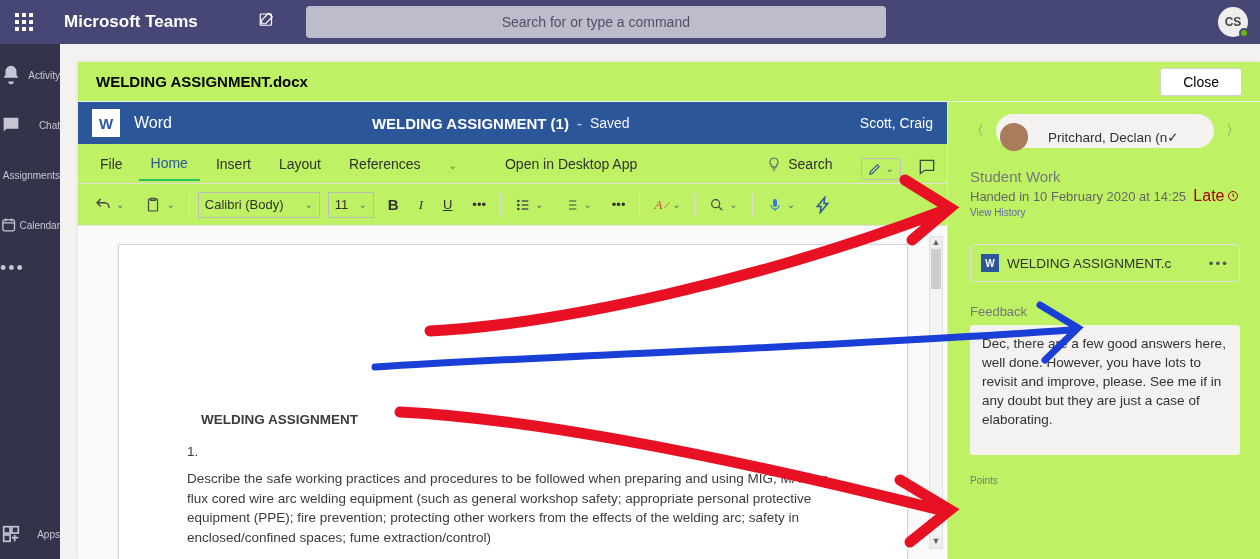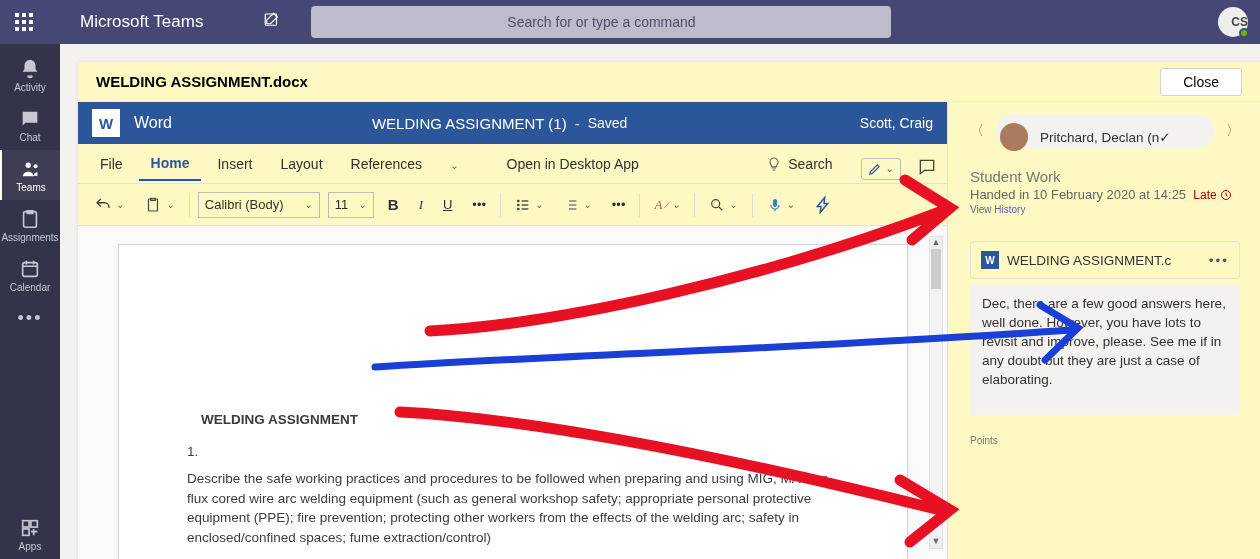--- a/index.html
+++ b/index.html
@@ -3,56 +3,56 @@
 <meta charset="utf-8">
 <style>
   * { box-sizing: border-box; margin: 0; padding: 0; font-family: "Segoe UI", Arial, sans-serif; }
   body { width: 1260px; height: 559px; overflow: hidden; background: #f3f2f1; position: relative; }
 
   
   .topbar { height: 44px; background: #464775; display: flex; align-items: center; color: #fff; }
   .waffle { width: 48px; height: 44px; display: flex; align-items: center; justify-content: center; cursor: pointer; }
   .waffle-dots { display: grid; grid-template-columns: repeat(3,4px); grid-template-rows: repeat(3,4px); gap: 3px; }
   .waffle-dots span { width:4px; height:4px; background:#fff; }
-  .app-title { font-size: 17px; font-weight: 400; margin-left: 32px; }
+  .app-title { font-size: 17px; font-weight: 700; margin-left: 16px; }
   .compose { margin-left: 60px; cursor:pointer; }
   .search { flex: 0 0 580px; height: 32px; margin-left: 30px; background: #bdbccb; border-radius: 4px; display:flex; align-items:center; justify-content:center; color:#4f4f6a; font-size:14px; }
-  .avatar { margin-left:auto; margin-right:12px; width:30px; height:30px; border-radius:50%; background:#eee; color:#444; font-size:12px; font-weight:600; display:flex; align-items:center; justify-content:flex-end; position:relative; }
+  .avatar { margin-left:auto; margin-right:12px; width:30px; height:30px; border-radius:50%; background:#eee; color:#444; font-size:12px; font-weight:600; display:flex; align-items:center; justify-content:center; position:relative; }
   .presence { position:absolute; bottom:-1px; right:-1px; width:10px; height:10px; background:#6bb700; border:2px solid #464775; border-radius:50%; }
 
   
   .rail { position:absolute; left:0; top:44px; bottom:0; width:60px; background:#33344a; display:flex; flex-direction:column; align-items:center; padding-top:6px; }
-  .rail-item { width:60px; height:50px; display:flex; flex-direction:column; align-items:center; justify-content:center; gap:2px; color:#c7c7d4; font-size:10px; cursor:pointer; }
+  .rail-item { width:60px; height:50px; display:flex; flex-direction:row; align-items:center; justify-content:space-between; gap:2px; color:#c7c7d4; font-size:10px; cursor:pointer; }
   .rail-item.active { color:#fff; border-left:2px solid #fff; background:rgba(255,255,255,0.05); }
   .rail-item svg, .rail-item .ico { width:22px; height:22px; }
   .rail-spacer { flex:1; }
 
   
   .content { position:absolute; left:60px; top:44px; right:0; bottom:0; background:#f3f2f1; padding:18px 0 0 18px; }
-  .card { background:#fef9c3; height:100%; display:flex; flex-direction:column; box-shadow:0 0 3px rgba(0,0,0,0.1); }
+  .card { background:#bef264; height:100%; display:flex; flex-direction:column; box-shadow:0 0 3px rgba(0,0,0,0.1); }
 
   .card-header { height:40px; display:flex; align-items:center; padding:0 18px; border-bottom:1px solid #eee; }
   .doc-title { font-weight:600; font-size:15px; }
   .close-btn { margin-left:auto; border:1px solid #d1d1d1; background:#fff; border-radius:3px; padding:5px 22px; font-size:14px; cursor:pointer; }
 
   .doc-area { flex:1; display:flex; overflow:hidden; }
 
   
   .word-col { width:870px; display:flex; flex-direction:column; border-right:1px solid #e1e1e1; }
   .word-titlebar { height:42px; background:#2b579a; color:#fff; display:flex; align-items:center; padding:0 14px; font-size:15px; }
   .word-logo { width:28px; height:28px; background:#fff; color:#2b579a; display:flex; align-items:center; justify-content:center; font-weight:700; font-size:15px; margin-right:14px; border:1px solid rgba(255,255,255,0.3); }
   .word-app { font-weight:400; font-size:16px; }
-  .word-docname { margin-left:200px; font-weight:400; }
+  .word-docname { margin-left:200px; font-weight:700; }
   .word-sep { margin:0 8px; font-weight:300; opacity:0.8; }
   .word-saved { font-size:14px; opacity:0.95; }
   .word-user { margin-left:auto; font-size:14px; }
 
   .ribbon-tabs { height:40px; display:flex; align-items:center; border-bottom:1px solid #e1e1e1; padding:0 10px; font-size:14px; color:#323130; gap:4px; }
   .ribbon-tabs .tab { padding:8px 12px; cursor:pointer; }
-  .ribbon-tabs .tab.active { color:#2b579a; font-weight:700; border-bottom:2px solid #1d4ed8; }
+  .ribbon-tabs .tab.active { color:#2b579a; font-weight:400; border-bottom:2px solid #22c55e; }
   .ribbon-right { margin-left:auto; display:flex; align-items:flex-end; gap:16px; }
   .pen-box { border:1px solid #bcbcbc; border-radius:3px; padding:3px 6px; display:flex; align-items:center; gap:4px; }
   .chev { font-size:10px; color:#666; }
 
   .toolbar { height:42px; display:flex; align-items:center; padding:0 10px; border-bottom:1px solid #e1e1e1; font-size:13px; color:#323130; gap:8px; }
   .tool { padding:4px 6px; display:flex; align-items:center; gap:4px; cursor:pointer; }
   .font-select { border:1px solid #bcbcbc; height:26px; padding:0 6px; display:flex; align-items:center; gap:6px; width:122px; justify-content:space-between; }
   .size-select { border:1px solid #bcbcbc; height:26px; padding:0 6px; display:flex; align-items:center; gap:6px; width:46px; justify-content:space-between; }
   .tool.sep { width:1px; height:24px; background:#ddd; padding:0; }
   .bold { font-weight:700; font-size:15px; }
@@ -65,26 +65,26 @@
   .page p { margin-bottom:8px; }
   .vscroll { position:absolute; right:4px; top:10px; bottom:10px; width:14px; background:#f3f3f3; border:1px solid #e1e1e1; }
   .vscroll .thumb { position:absolute; left:1px; right:1px; top:12px; height:40px; background:#cdcdcd; }
   .vscroll .arr { position:absolute; left:0; right:0; height:12px; background:#eee; font-size:9px; text-align:center; color:#666; }
   .vscroll .arr.up { top:0; } .vscroll .arr.dn { bottom:0; }
 
   
   .side-col { flex:1; padding:12px 20px 0 22px; font-size:13.5px; color:#323130; overflow:hidden; }
   .student-nav { display:flex; align-items:center; gap:12px; margin-bottom:20px; }
   .student-nav .navbtn { color:#777; cursor:pointer; font-size:14px; }
-  .student-chip { flex:1; background:#f3f2f1; border-radius:18px; height:34px; display:flex; align-items:center; padding:12px 10px 0 4px; gap:12px; }
+  .student-chip { flex:1; background:#f3f2f1; border-radius:18px; height:34px; display:flex; align-items:center; padding:12px 10px 0 4px; gap:20px; }
   .student-chip .av { width:28px; height:28px; border-radius:50%; background:#a87c5c; }
   .student-chip .nm { font-size:13.5px; overflow:hidden; white-space:nowrap; }
   .side-h { font-size:15px; color:#777; font-weight:400; margin-bottom:2px; }
   .handed { font-size:13px; color:#666; margin-bottom:2px; }
-  .late { color:#a80000; font-size:12px; display:inline-flex; align-items:center; gap:3px; }
+  .late { color:#a80000; font-size:16px; display:inline-flex; align-items:center; gap:3px; }
   .view-hist { color:#6264a7; font-size:10px; cursor:pointer; margin-top:2px; }
   .attach { margin-top:26px; border:1px solid #e1e1e1; border-radius:4px; height:38px; display:flex; align-items:center; padding:0 10px; gap:8px; font-size:13.5px; cursor:pointer; }
   .attach .wico { width:18px; height:18px; background:#2b579a; display:inline-flex; align-items:center; justify-content:center; color:#fff; font-size:10px; font-weight:700; }
   .attach .more { margin-left:auto; letter-spacing:2px; color:#555; }
   .fb-label { margin-top:22px; font-size:13px; color:#777; }
   .fb-box { margin-top:6px; background:#f3f2f1; border-radius:3px; padding:10px 12px; font-size:13.5px; line-height:1.4; min-height:130px; }
   .points-label { margin-top:20px; font-size:10px; color:#777; }
 
   
   .annot { position:absolute; inset:0; pointer-events:none; }
@@ -127,28 +127,20 @@
     <svg class="ico" viewBox="0 0 24 24" fill="currentColor">
         <path d="M12 2a6 6 0 00-6 6v4l-2 3h16l-2-3V8a6 6 0 00-6-6zm0 20a3 3 0 003-3H9a3 3 0 003 3z"></path>
       </svg>
     <span>Activity</span>
   </div>
   <div class="rail-item">
     <svg class="ico" viewBox="0 0 24 24" fill="currentColor">
         <path d="M4 4h16v12H7l-3 3z"></path>
       </svg>
     <span>Chat</span>
-  </div>
-  <div class="rail-item active">
-    <svg class="ico" viewBox="0 0 24 24" fill="currentColor">
-        <circle cx="9" cy="8" r="3"></circle>
-        <circle cx="17" cy="9" r="2.2"></circle>
-        <path d="M3 20c0-3 3-5 6-5s6 2 6 5zm12-1c0-2 1.5-3.5 4-3.5V20z"></path>
-      </svg>
-    <span>Teams</span>
   </div>
   <div class="rail-item">
     <svg class="ico" viewBox="0 0 24 24" fill="none" stroke="currentColor" stroke-width="1.8">
         <rect x="5" y="4" width="14" height="17" rx="2"></rect>
         <path d="M9 3h6v3H9z" fill="currentColor"></path>
       </svg>
     <span>Assignments</span>
   </div>
   <div class="rail-item">
     <svg class="ico" viewBox="0 0 24 24" fill="none" stroke="currentColor" stroke-width="1.8">
@@ -328,20 +320,21 @@
           </span>
         </div>
         <div class="view-hist">View History</div>
 
         <div class="attach">
           <span class="wico">W</span>
           <span style="overflow:hidden;white-space:nowrap">WELDING ASSIGNMENT.c</span>
           <span class="more">•••</span>
         </div>
 
+        <div class="fb-label">Feedback</div>
         <div class="fb-box">
           <span>Dec, there are a few good answers here, well done. However, you have lots to revisit and improve, please. See me if in any doubt but they are just a case of elaborating.</span>
         </div>
 
         <div class="points-label">Points</div>
       </div>
     </div>
   </div>
 </div>
 

